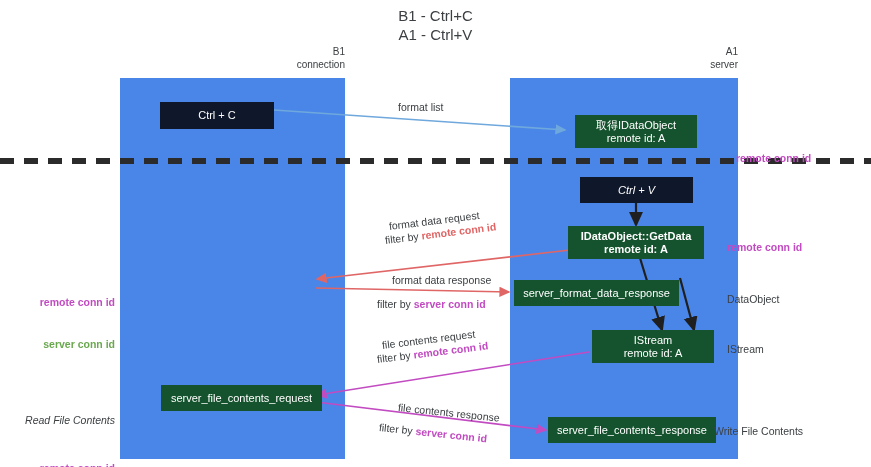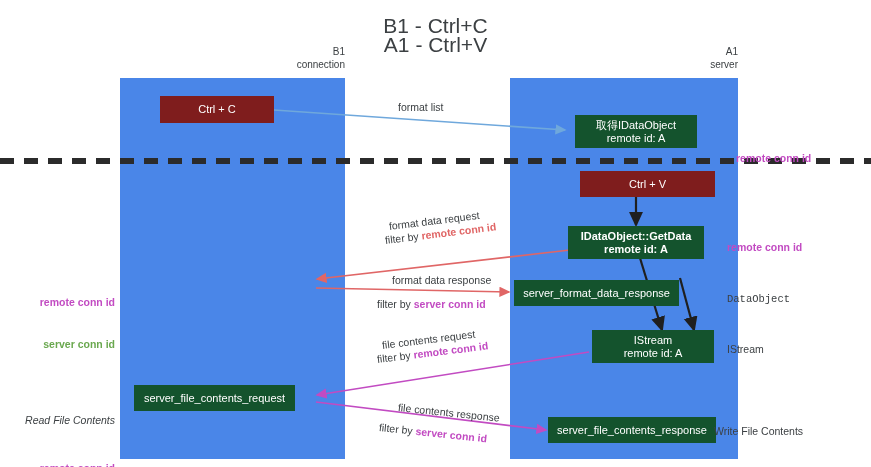--- a/index.html
+++ b/index.html
@@ -8,23 +8,23 @@
     background:#ffffff;
     font-family:"Liberation Sans","DejaVu Sans",sans-serif;
     overflow:hidden;
     position:relative;
   }
   #stage{position:absolute;left:0;top:0;width:871px;height:467px;}
   .abs{position:absolute;}
 
   
   #title{
-    left:0;top:16px;width:871px;
+    left:0;top:6px;width:871px;
     text-align:center;
-    font-size:21px;color:#3c4043;line-height:19px;
+    font-size:15px;color:#3c4043;line-height:19px;
     white-space:pre;
   }
 
   
   .col-head{
     font-size:10px;color:#3c4043;text-align:right;line-height:13px;
     white-space:pre;
   }
   #head-left{left:120px;top:45px;width:225px;}
   #head-right{left:510px;top:45px;width:228px;}
@@ -44,21 +44,21 @@
   .node{
     box-sizing:border-box;
     display:flex;flex-direction:column;
     align-items:center;justify-content:center;
     color:#ffffff;
     font-size:11px;line-height:13px;
     text-align:center;
     white-space:pre;
     padding:2px 4px;
   }
-  .green{background:#7f1d1d;}
+  .green{background:#0f172a;margin-top:6px;}
   .orange{background:#14532d;}
   .node .l2{font-size:11px;}
 
   
   #wires{position:absolute;left:0;top:0;width:871px;height:467px;pointer-events:none;}
 
   
   .edge-lbl{
     font-size:10.5px;color:#3c4043;white-space:nowrap;line-height:13px;
   }
@@ -129,40 +129,40 @@
 
   <div class="abs node green" style="left:160px;top:96px;width:114px;height:27px;">
     <span>Ctrl + C</span>
   </div>
 
   <div class="abs node orange" style="left:575px;top:115px;width:122px;height:33px;">
     <span>取得IDataObject</span>
     <span class="l2">remote id: A</span>
   </div>
 
-  <div class="abs node green" style="left:580px;top:171px;width:135px;height:26px;">
+  <div class="abs node green" style="left:580px;top:171px;width:113px;height:26px;font-style:italic;">
     <span>Ctrl + V</span>
   </div>
 
   <div class="abs node orange" style="left:568px;top:226px;width:136px;height:33px;font-weight:bold;">
     <span>IDataObject::GetData</span>
     <span class="l2">remote id: A</span>
   </div>
 
 
   <div class="abs node orange" style="left:514px;top:280px;width:165px;height:26px;">
     <span>server_format_data_response</span>
   </div>
 
   <div class="abs node orange" style="left:592px;top:330px;width:122px;height:33px;">
     <span>IStream</span>
     <span class="l2">remote id: A</span>
   </div>
 
-  <div class="abs node orange" style="left:134px;top:385px;width:161px;height:26px;">
+  <div class="abs node orange" style="left:161px;top:385px;width:161px;height:26px;">
     <span>server_file_contents_request</span>
   </div>
 
   <div class="abs node orange" style="left:548px;top:417px;width:168px;height:26px;">
     <span>server_file_contents_response</span>
   </div>
 
   <div class="abs edge-lbl" style="left:398px;top:101px;">format list</div>
 
   <div class="abs edge-lbl rot-up" style="left:389px;top:220px;">format data request</div>
@@ -187,20 +187,20 @@
     <div class="mag" style="margin-top:6px;">remote conn id</div>
     
   </div>
 
   <div class="abs side-right" style="left:736px;top:123px;">
     <div class="mag">remote conn id</div>
   </div>
 
   <div class="abs side-right" style="left:727px;top:212px;">
     <div class="mag">remote conn id</div>
-    <div style="margin-top:10px;font-family:Liberation Mono, monospace;">DataObject</div>
+    <div style="margin-top:10px;">DataObject</div>
   </div>
 
   <div class="abs side-right" style="left:727px;top:342px;">IStream</div>
 
   <div class="abs side-right" style="left:714px;top:424px;">Write File Contents</div>
 
 </div>
 
 </body></html>

